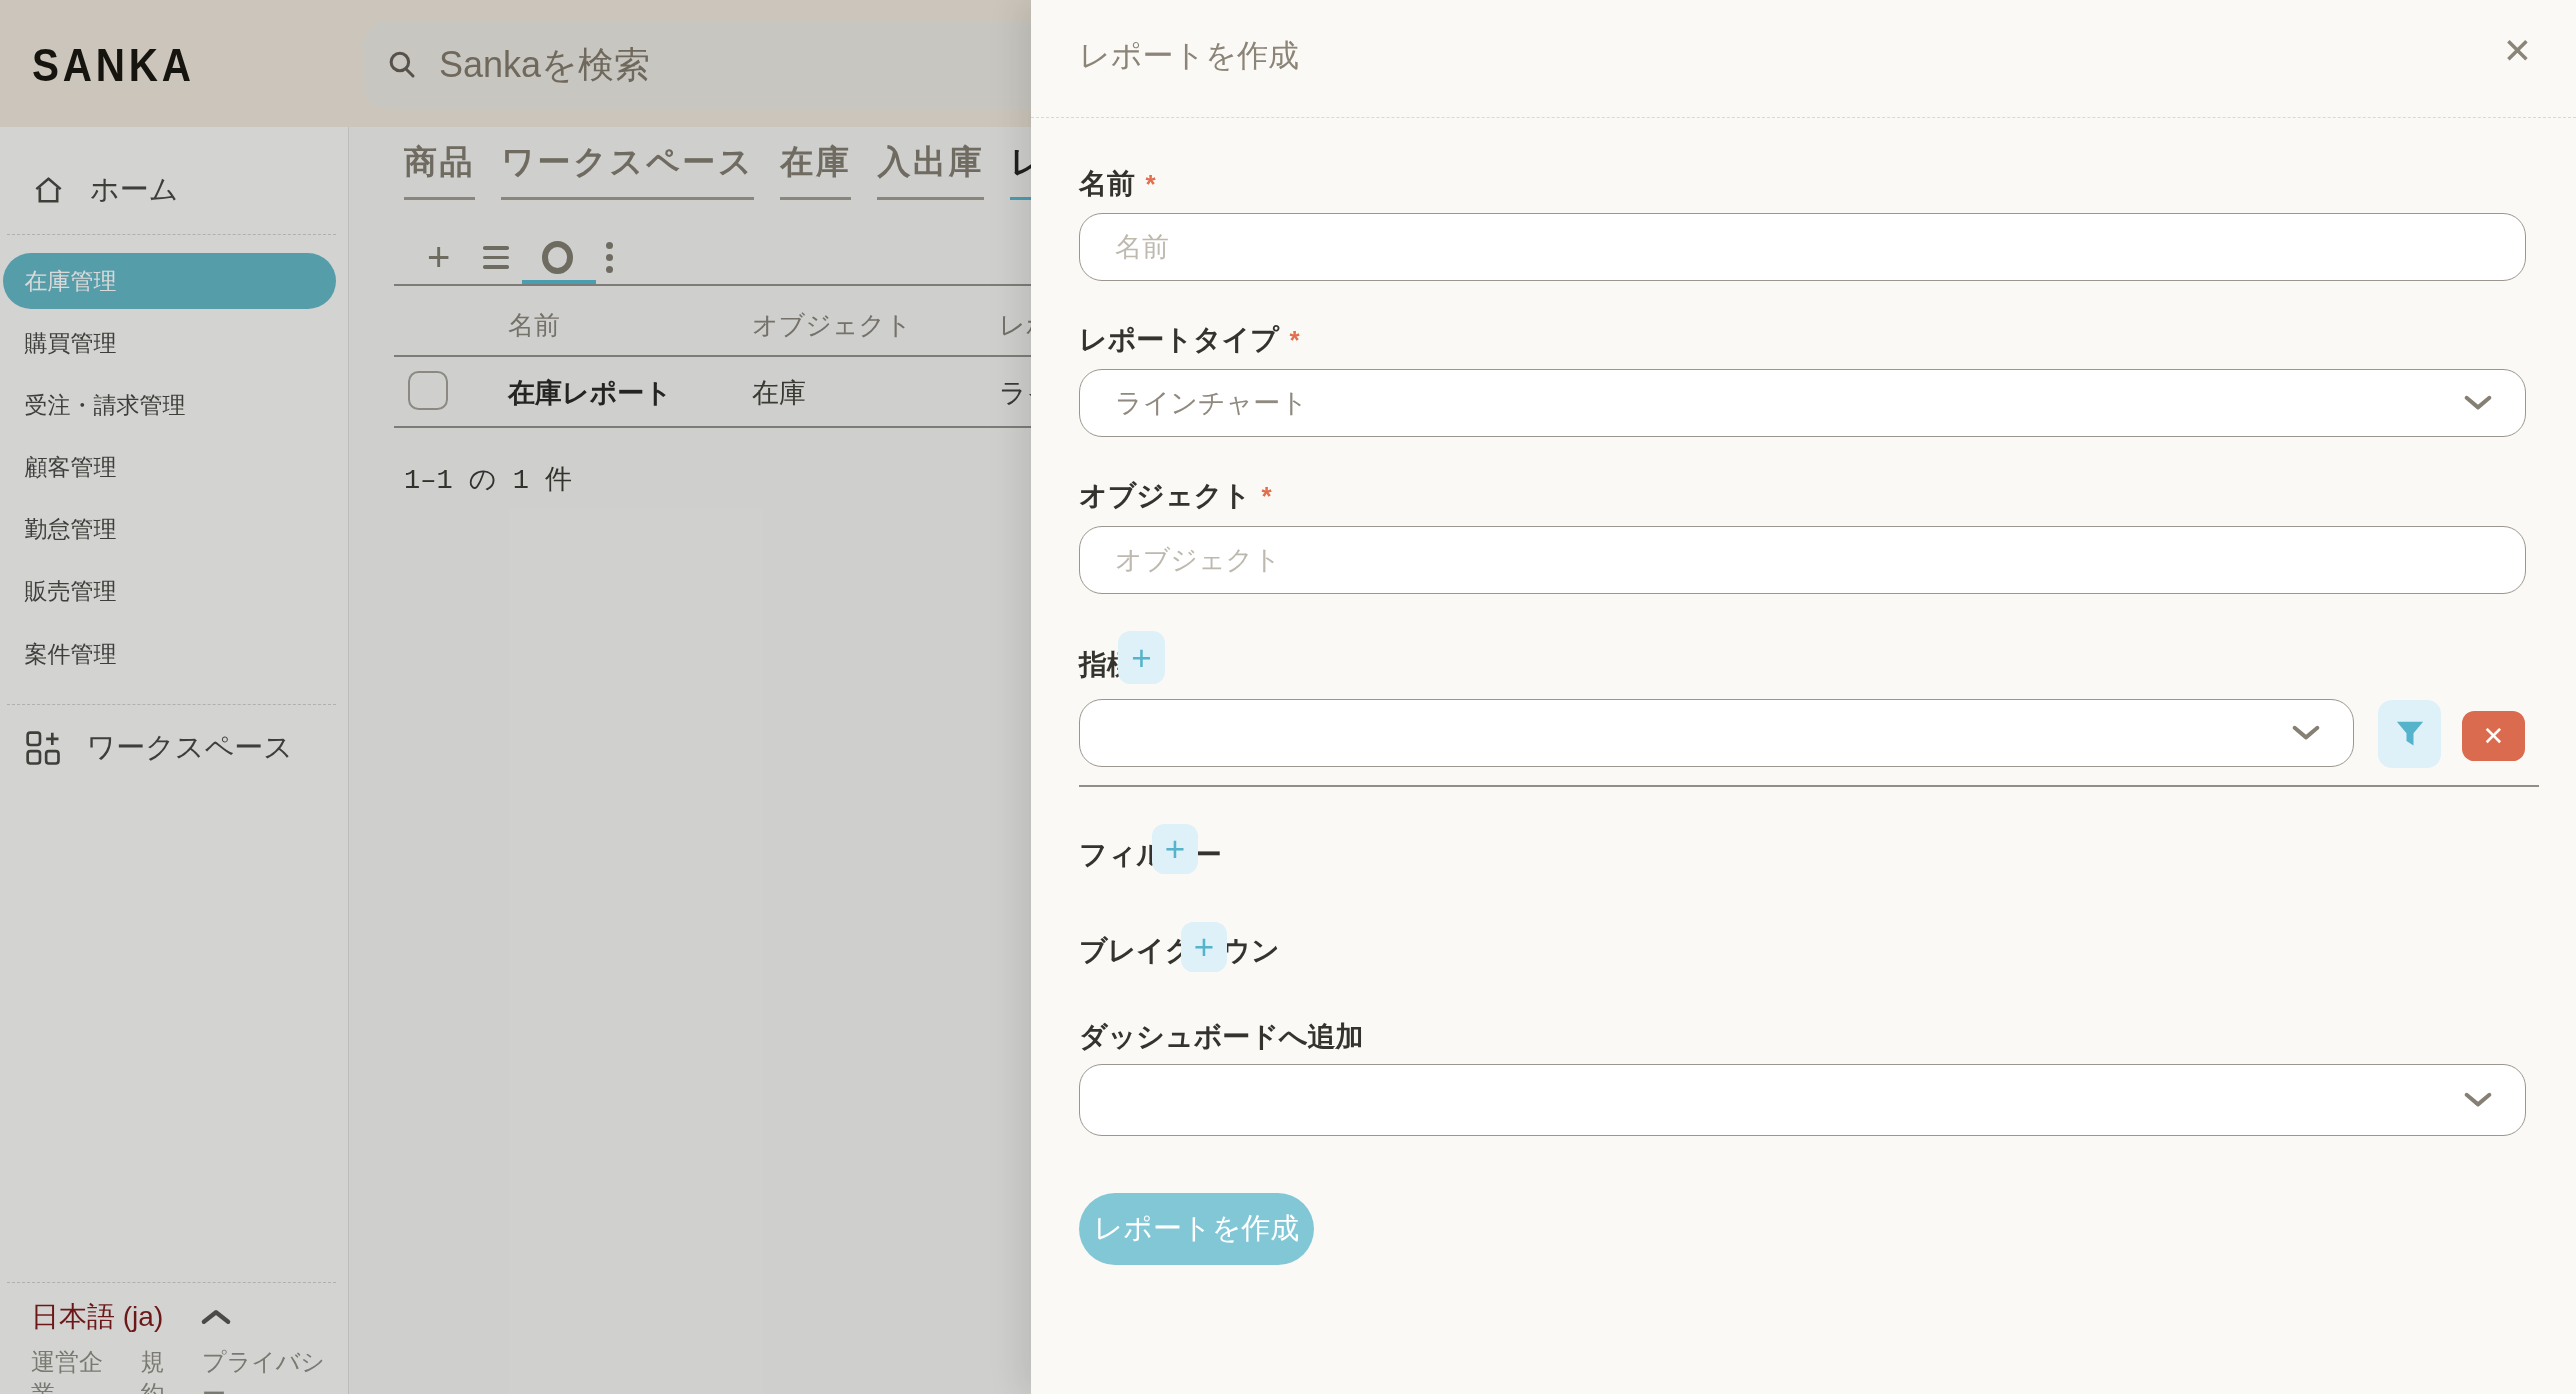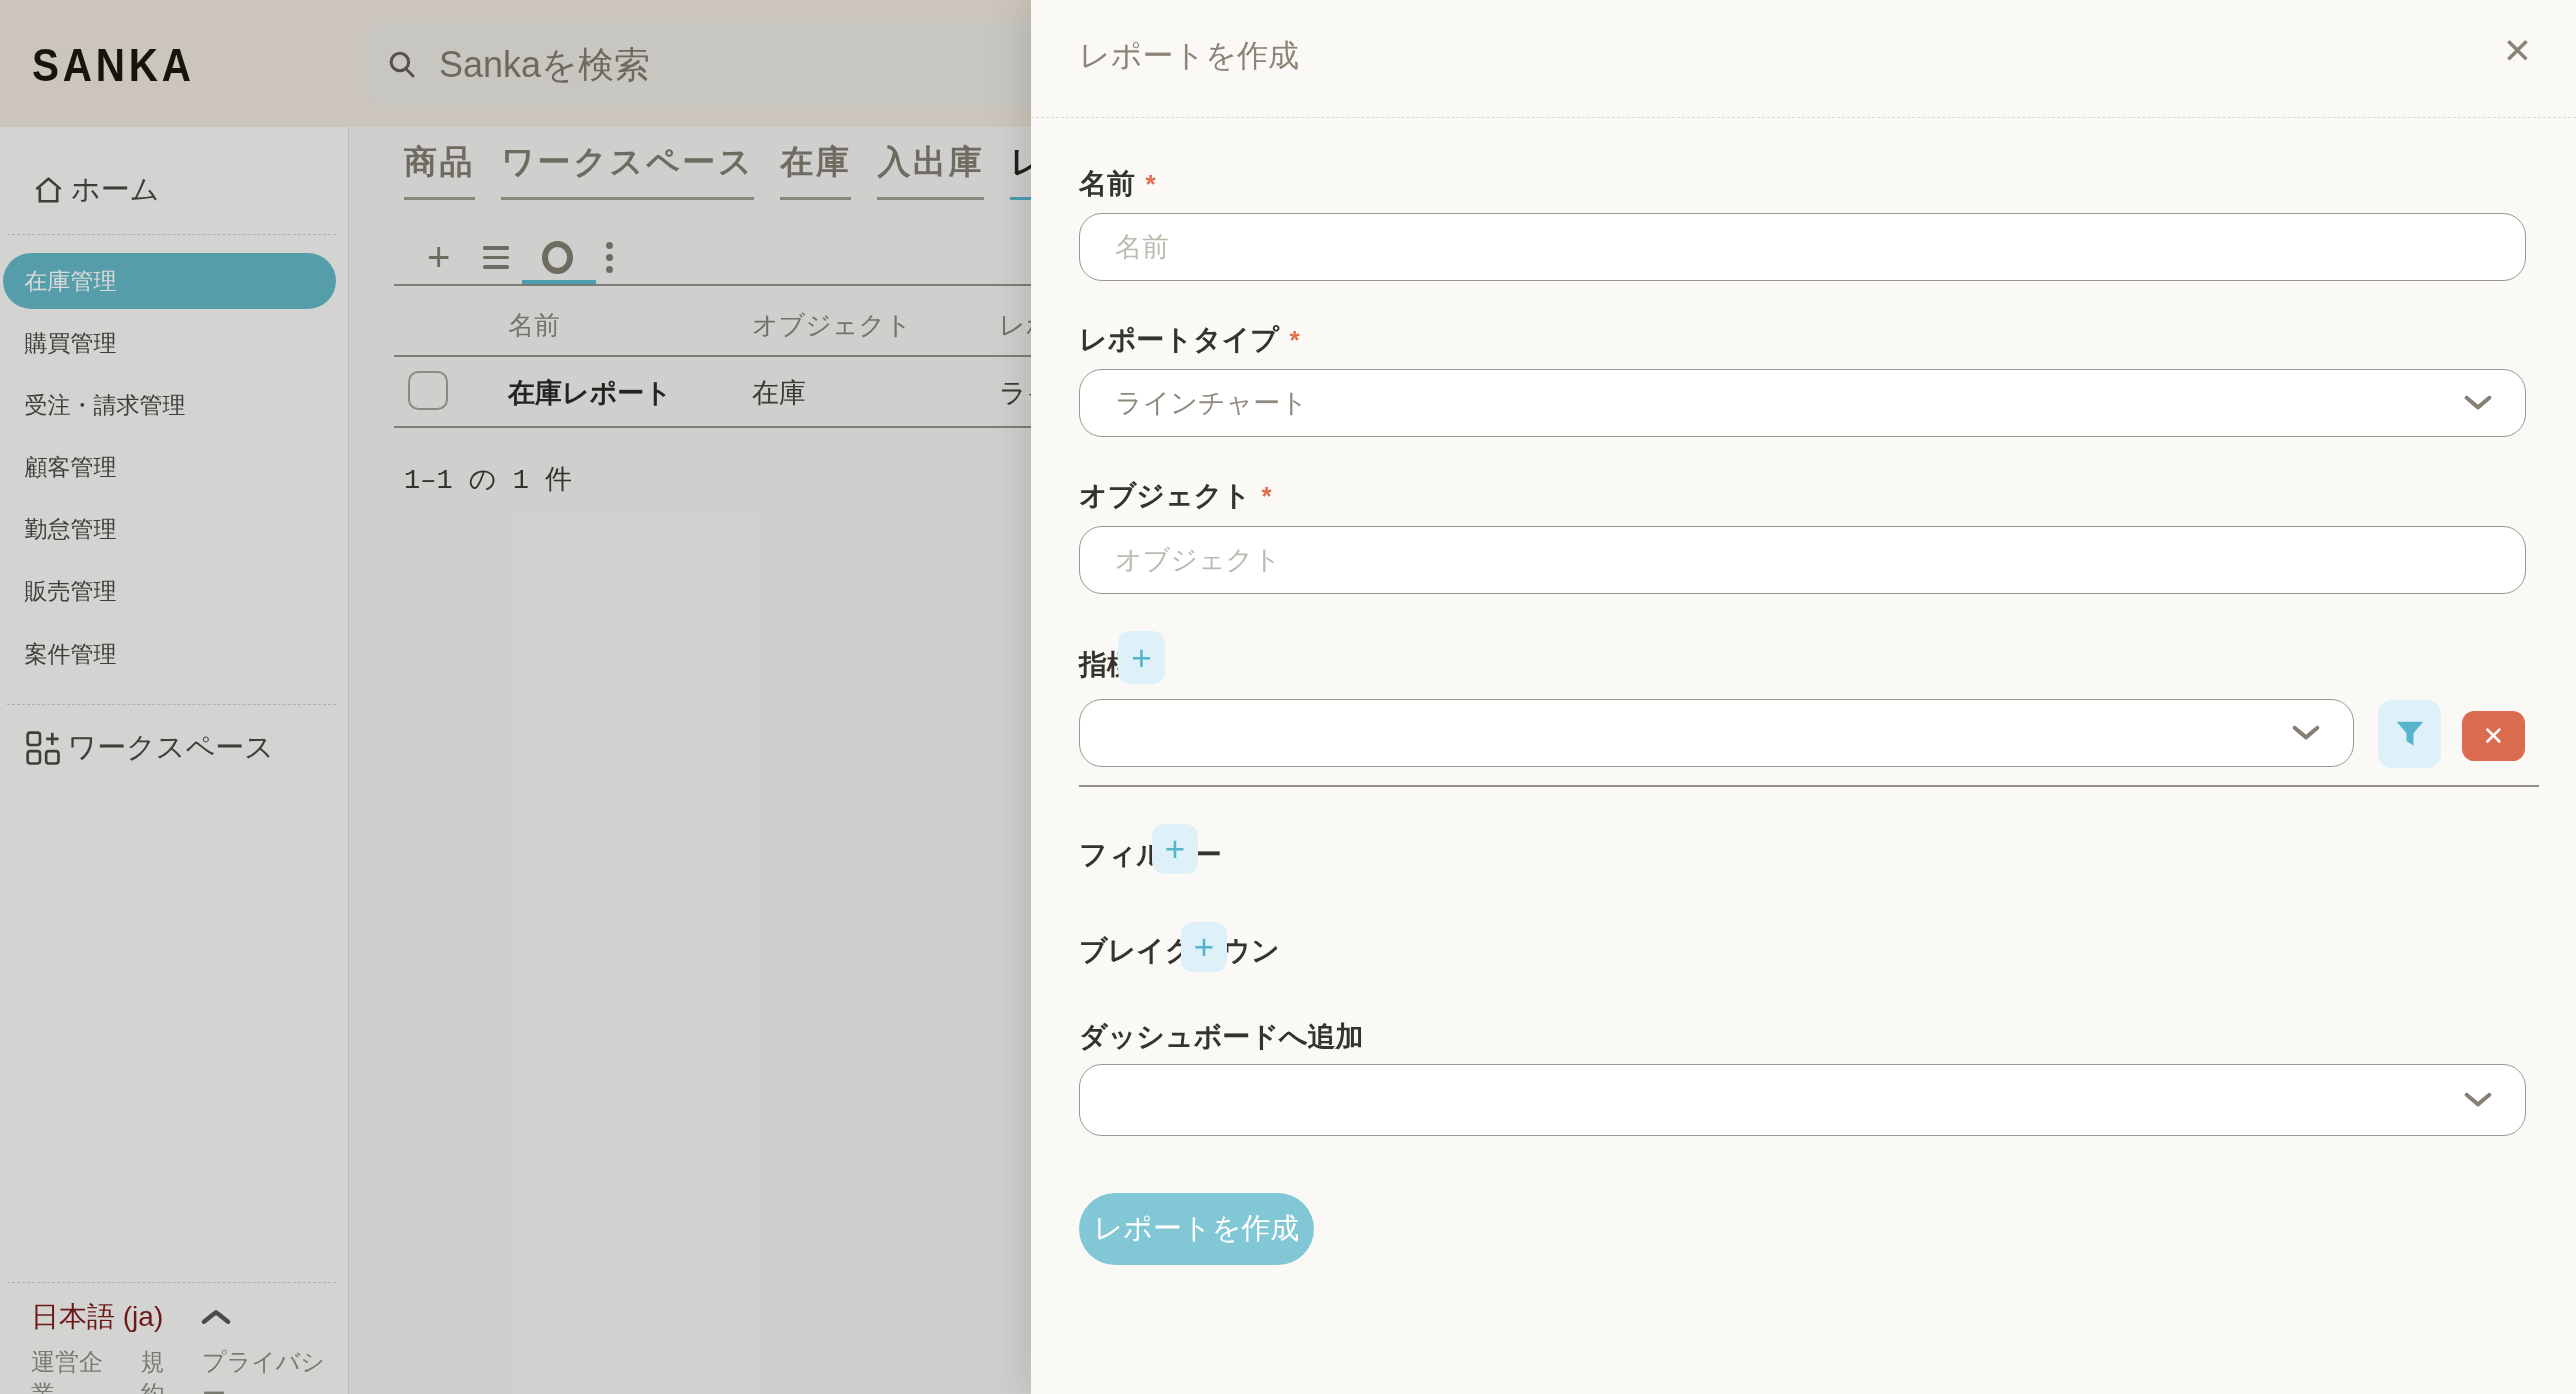--- a/index.html
+++ b/index.html
@@ -14,21 +14,21 @@
           border-radius:23px;display:flex;align-items:center;padding-left:21px;box-sizing:border-box;}
   .search svg{margin-right:19px;flex:none;}
   .search-ph{font-size:36px;color:#837B6E;}
 
   
   .sidebar{position:absolute;left:0;top:127px;width:349px;bottom:0;background:#F8F8F6;
            border-right:1.8px solid #DEDEDC;box-sizing:border-box;}
   .dash{position:absolute;left:7px;right:12.3px;border-top:1.8px dashed #CFCFCC;height:0;}
   .d1{top:107px}.d2{top:577px}.d3{top:1155px}
   .nav-home,.nav-ws{position:absolute;left:0;width:100%;height:56px;display:flex;align-items:center;
-           gap:6px;padding-left:32px;box-sizing:border-box;font-size:29px;color:#494945;}
+           gap:25px;padding-left:32px;box-sizing:border-box;font-size:29px;color:#494945;}
   .nav-home{top:35px}
   .nav-ws{top:593px;padding-left:24.5px;}
   .nav-list{position:absolute;top:126px;left:0;width:100%;}
   .nav-item{height:56px;line-height:56px;margin:0 12.3px 6.1px 2.6px;padding-left:22px;
             font-size:23px;color:#494945;border-radius:29px;}
   .nav-item.active{background:#66B9C8;color:#FFFFFF;}
   .lang-row{position:absolute;top:1171px;left:31px;display:flex;align-items:center;gap:37px;
             font-size:28px;color:#7f1d1d;}
   .links{position:absolute;top:1219px;left:31px;display:flex;gap:14px;font-size:24px;color:#8F8F86;}
 

